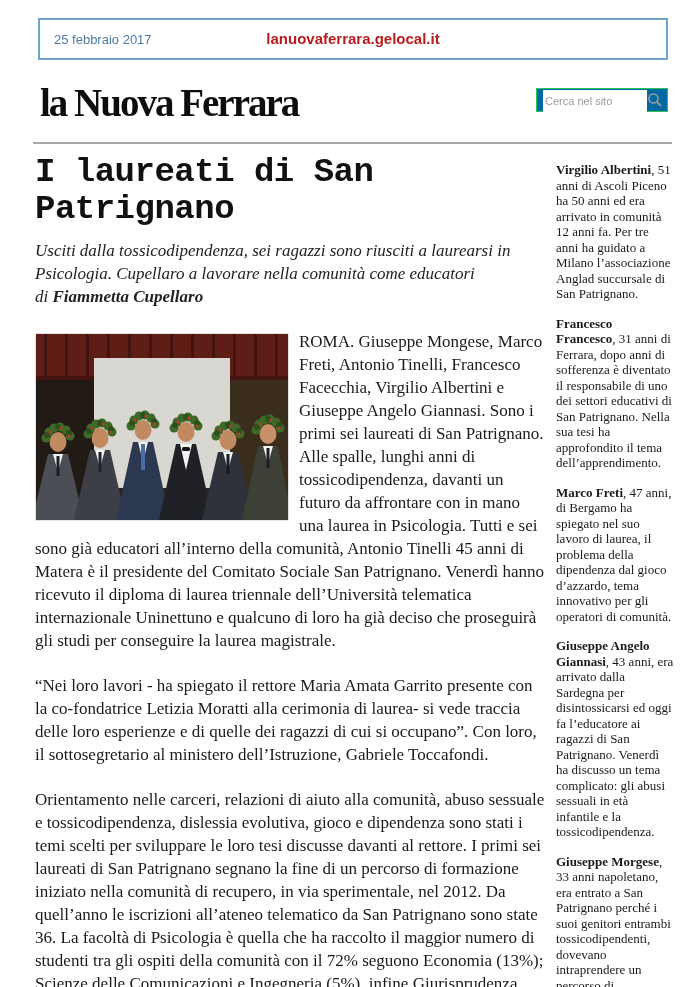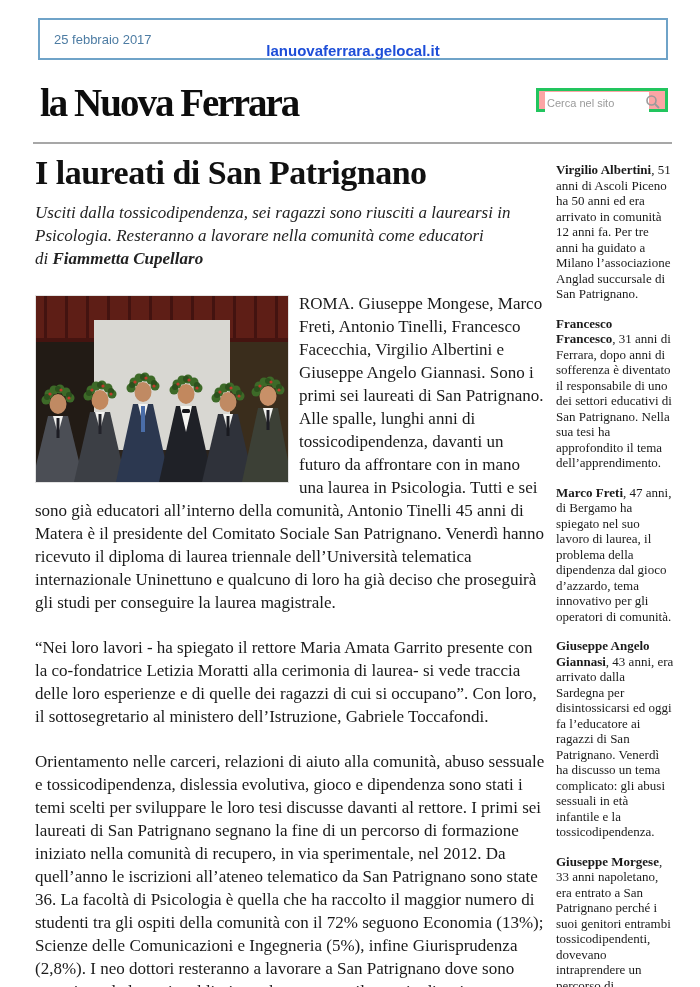--- a/index.html
+++ b/index.html
@@ -4,43 +4,43 @@
 <style>
   html,body{margin:0;padding:0;background:#fff;}
   .page{position:relative;width:700px;height:987px;background:#ffffff;overflow:hidden;
         font-family:"Liberation Serif",serif;color:#1a1a1a;}
 
   
   .header-box{position:absolute;left:38px;top:18px;width:630px;height:42px;
               border:2px solid #6fa3c8;box-sizing:border-box;
               font-family:"Liberation Sans",sans-serif;}
   .header-date{position:absolute;left:14px;top:12px;font-size:13px;color:#4d7ca3;}
-  .header-url{position:absolute;left:0;right:0;top:22px;text-align:center;
-              font-size:15px;font-weight:bold;color:#1d4ed8;text-decoration:none;}
+  .header-url{position:absolute;left:0;right:0;top:10px;text-align:center;
+              font-size:15px;font-weight:bold;color:#b91c1c;text-decoration:none;}
 
   
   .logo{position:absolute;left:40px;top:78px;font-family:"Liberation Serif",serif;
         font-weight:bold;font-size:39px;letter-spacing:-2px;color:#0d0d0d;
         transform:scale(1,1.05);transform-origin:left top;white-space:nowrap;}
   .search-box{position:absolute;right:32px;top:88px;width:132px;height:24px;
-              border:3px solid #22c55e;box-sizing:border-box;background:#fca5a5;}
+              border:1px solid #22c55e;box-sizing:border-box;background:#0369a1;}
   .search-input{border:0;outline:none;width:100px;height:20px;margin:1px 0 0 6px;
                 font-family:"Liberation Sans",sans-serif;font-size:11px;color:#555;}
   .search-input::placeholder{color:#9a9a9a;}
   .search-btn{position:absolute;right:3px;top:3px;width:18px;height:18px;border:0;
               background:transparent;padding:0;cursor:pointer;}
   .rule{position:absolute;left:33px;right:28px;top:142px;border-top:2px solid #a7a7a7;}
 
   
   .main-col{position:absolute;left:35px;top:154px;width:513px;}
   .sidebar{position:absolute;left:556px;top:162px;width:118px;
            font-size:13px;line-height:15.5px;color:#1a1a1a;}
 
   .title{font-size:34px;font-weight:bold;line-height:1.1;letter-spacing:-0.5px;
-         margin:0 0 10px 0;color:#111;}
+         margin:0 0 10px 0;color:#111;font-family:Liberation Mono, monospace;}
   .subtitle{font-style:italic;font-size:17.5px;line-height:1.34;margin:0 0 20px 0;color:#222;}
   .subtitle .byline-name{font-weight:bold;}
 
   .article p{font-size:17px;line-height:23px;margin:0 0 22px 0;text-align:left;}
   .article .b{font-weight:normal;}
 
   .photo{float:left;width:252px;height:186px;margin:3px 10px 4px 0;
          border:1px solid #e3e3e3;display:block;background:#2b241e;}
 
   .sb-entry{margin:0 0 14px 0;}
@@ -67,21 +67,21 @@
       </svg>
     </button>
   </div>
 
   <div class="rule"></div>
 
   <div class="main-col article">
     <h1 class="title">I laureati di San Patrignano</h1>
 
     <p class="subtitle">
-      <span>Usciti dalla tossicodipendenza, sei ragazzi sono riusciti a laurearsi in Psicologia. Resteranno a lavorare nella comunità come educatori</span><br>
+      <span>Usciti dalla tossicodipendenza, sei ragazzi sono riusciti a laurearsi in Psicologia. Cupellaro a lavorare nella comunità come educatori</span><br>
       <span>di </span><span class="byline-name">Fiammetta Cupellaro</span>
     </p>
 
     <svg class="photo" viewBox="0 0 252 186" role="img" aria-label="Sei laureati in abito scuro con corone d'alloro, davanti a uno schermo bianco e una tenda rossa">
 
       <rect x="0" y="0" width="252" height="186" fill="#2b241e"></rect>
 
       <rect x="0" y="0" width="252" height="46" fill="#5e1e16"></rect>
       <g fill="#431310">
         <rect x="8" y="0" width="3" height="46"></rect>

